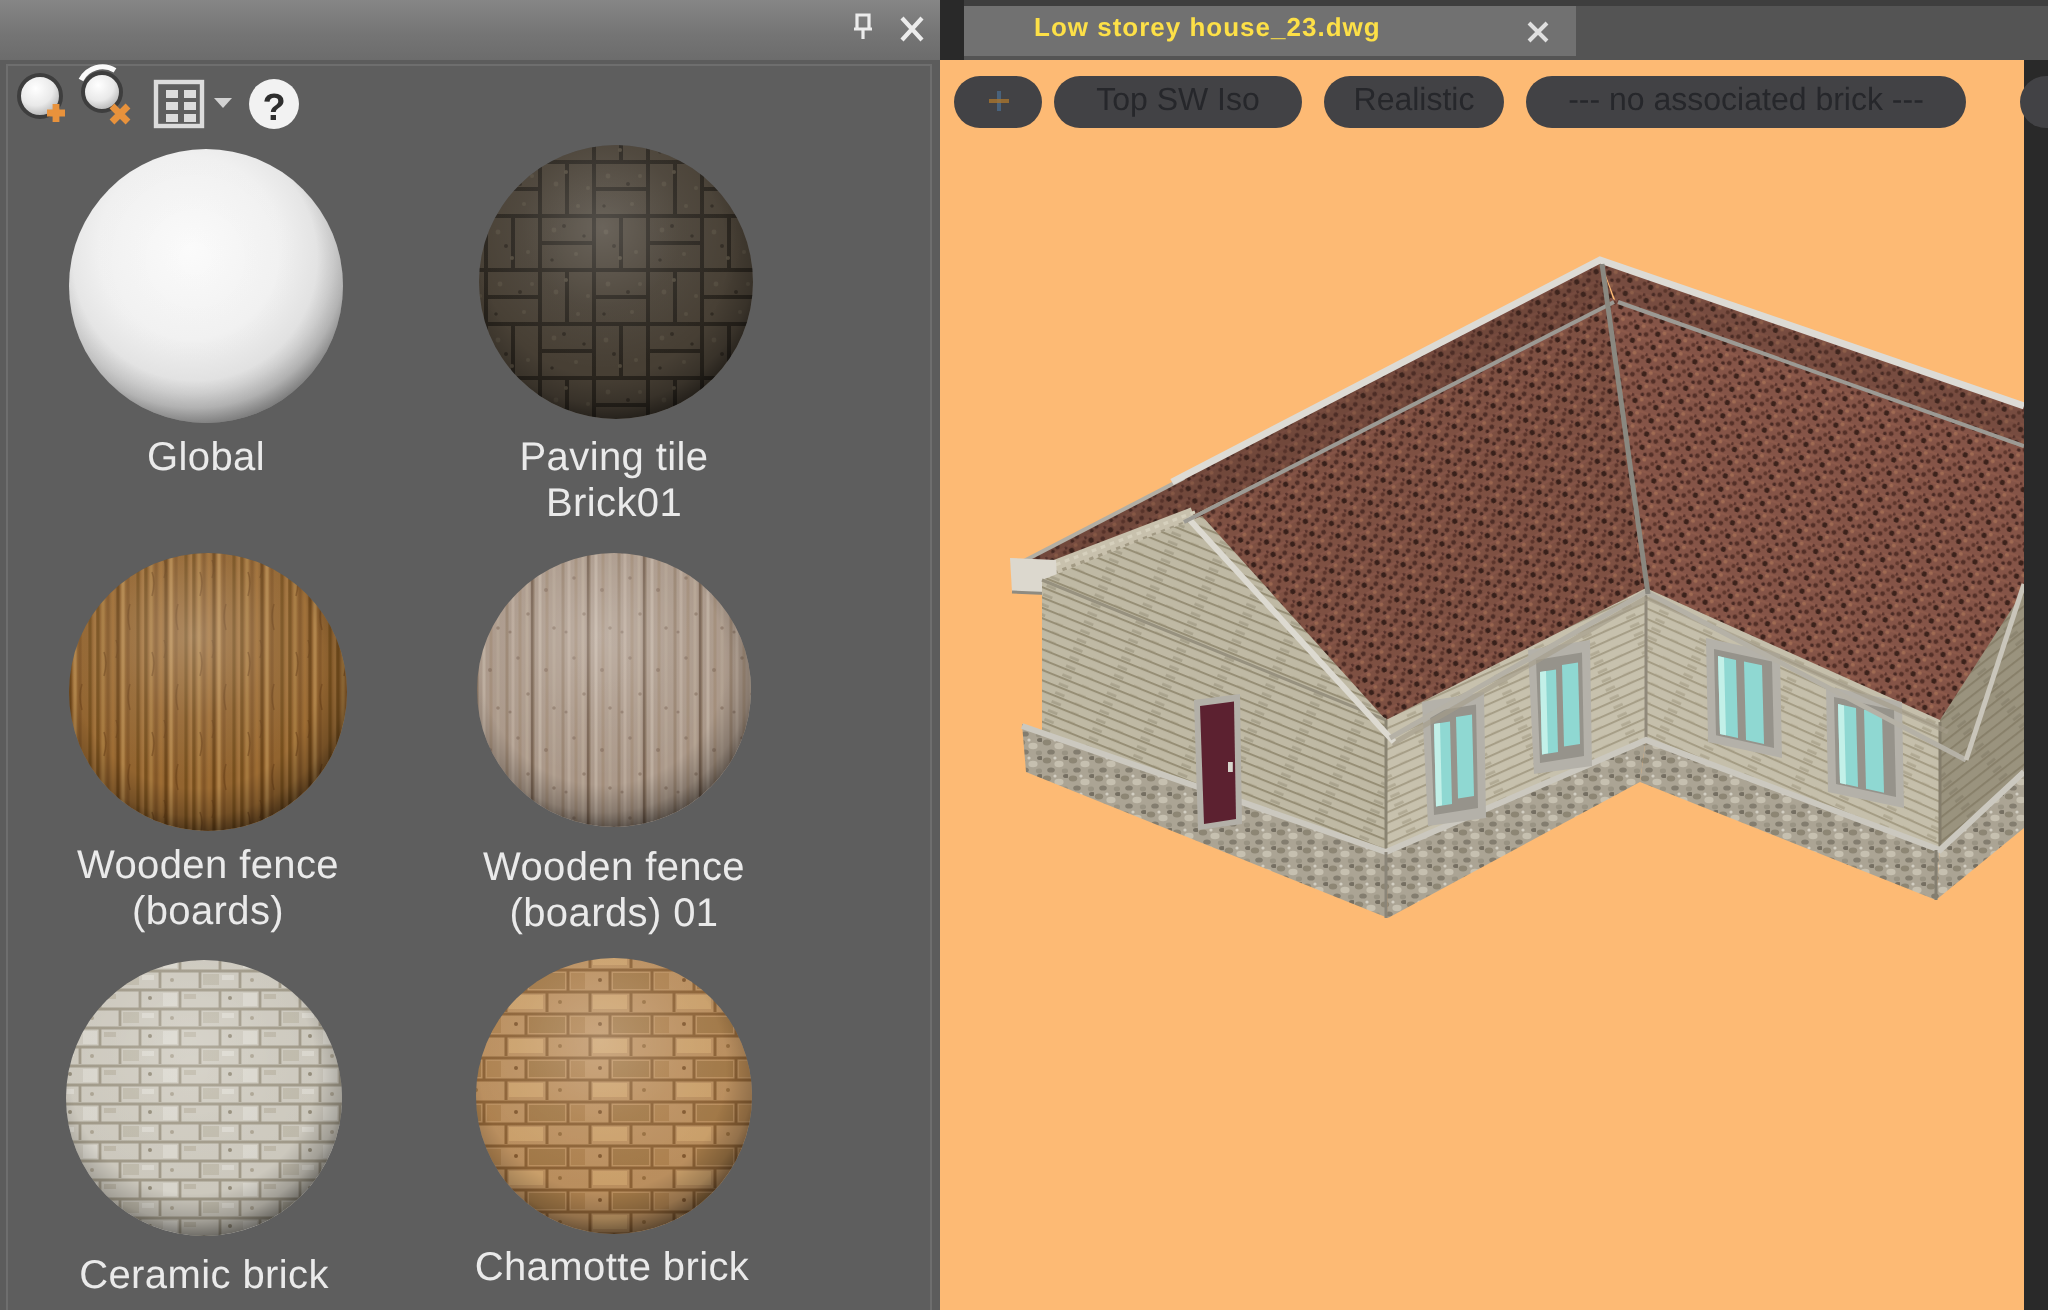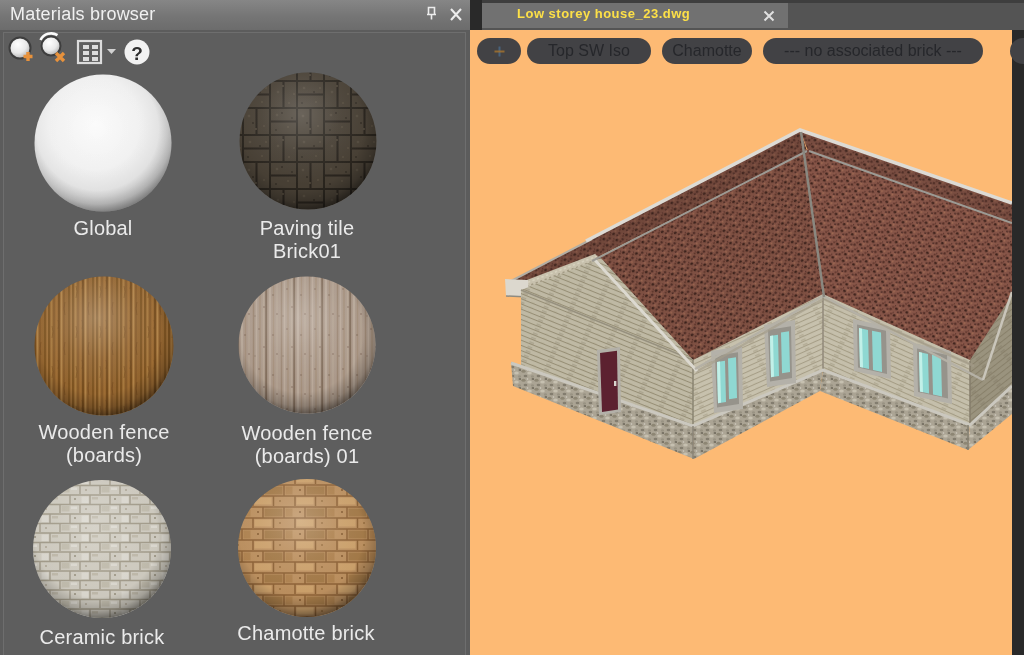--- a/index.html
+++ b/index.html
@@ -18,21 +18,20 @@
   #tab span{position:absolute;left:35px;top:3px;font-size:13px;font-weight:bold;color:#fde047;letter-spacing:.5px;}
   #viewport{left:470px;top:30px;width:542px;height:625px;background:#fdba74;}
   .pill{position:absolute;top:8px;height:26px;border-radius:13px;background:#424245;color:#26272b;font-size:16px;text-align:center;line-height:26px;}
 </style>
 </head>
 <body>
 <div id="app">
   <div class="abs" id="panel"></div>
   <div class="abs" id="pbody"></div>
   <div class="abs" id="ptitle">
-      <span>Materials browser</span>
     <svg class="abs" style="left:424px;top:5px" width="42" height="19" viewBox="0 0 42 19">
       <g fill="none" stroke="#ececec" stroke-width="1.6">
         <path d="M4.5 2.5 h6 v7 h-6 z M3 9.5 h9 M7.5 9.5 v5"></path>
       </g>
       <g stroke="#ececec" stroke-width="2.1">
         <path d="M27 4 L37 15 M37 4 L27 15"></path>
       </g>
     </svg>
   </div>
 
@@ -256,21 +255,21 @@
   </div>
   <div class="abs" id="tabtop"></div>
   <div class="abs" id="viewport">
     <div class="pill" style="left:7px;width:44px;">
       <svg width="13" height="13" viewBox="0 0 13 13" style="vertical-align:-2px">
         <path d="M6.5 1.5 v10" stroke="#4a6a8a" stroke-width="2" opacity=".8"></path>
         <path d="M1.5 6.5 h10" stroke="#a8742e" stroke-width="2" opacity=".8"></path>
       </svg>
     </div>
     <div class="pill" style="left:57px;width:124px;">Top SW Iso</div>
-    <div class="pill" style="left:192px;width:90px;">Chamotte</div>
+    <div class="pill" style="left:192px;width:90px;">Realistic</div>
     <div class="pill" style="left:293px;width:220px;">--- no associated brick ---</div>
     <div class="pill" style="left:540px;width:30px;"></div>
     <svg class="abs" style="left:0;top:0" width="542" height="625" viewBox="482 30 542 625">
       <defs>
         <pattern id="rf1" width="11" height="7" patternUnits="userSpaceOnUse" patternTransform="rotate(-28)">
           <rect width="11" height="7" fill="#7e5042"></rect>
           <rect width="11" height="1" fill="#8a584a" opacity=".55"></rect>
           <circle cx="2.5" cy="3.2" r="1.3" fill="#38201a"></circle>
           <circle cx="8" cy="5.3" r="1.2" fill="#4e2d26"></circle>
           <circle cx="5.5" cy="1.8" r="1" fill="#9a664f"></circle>

